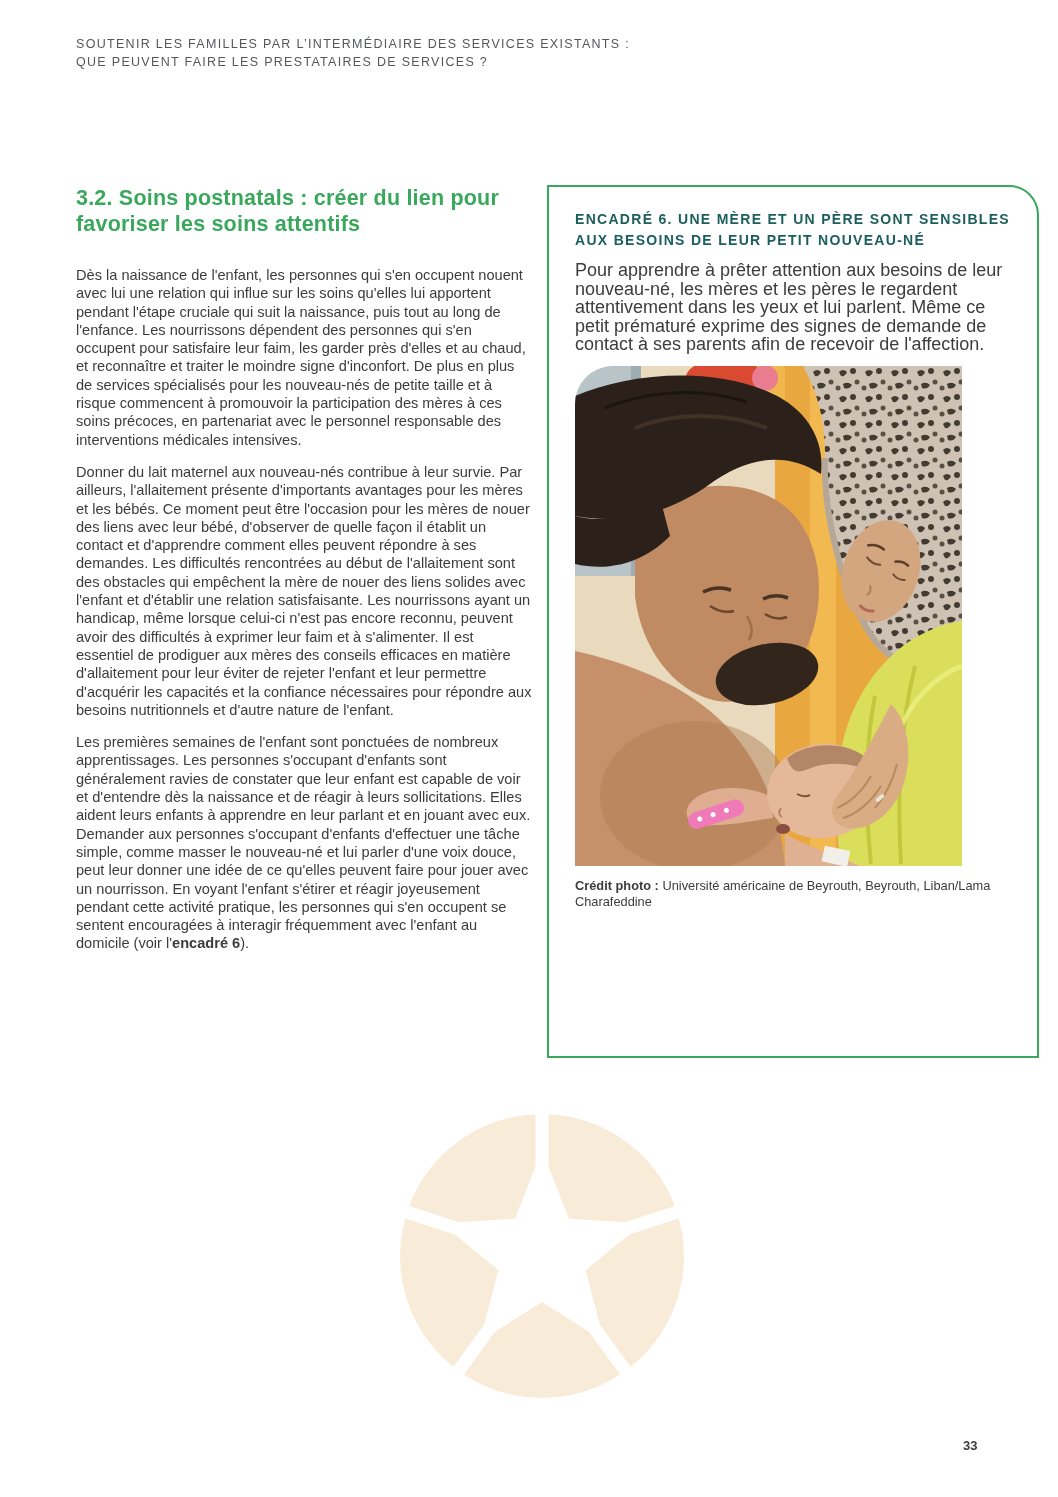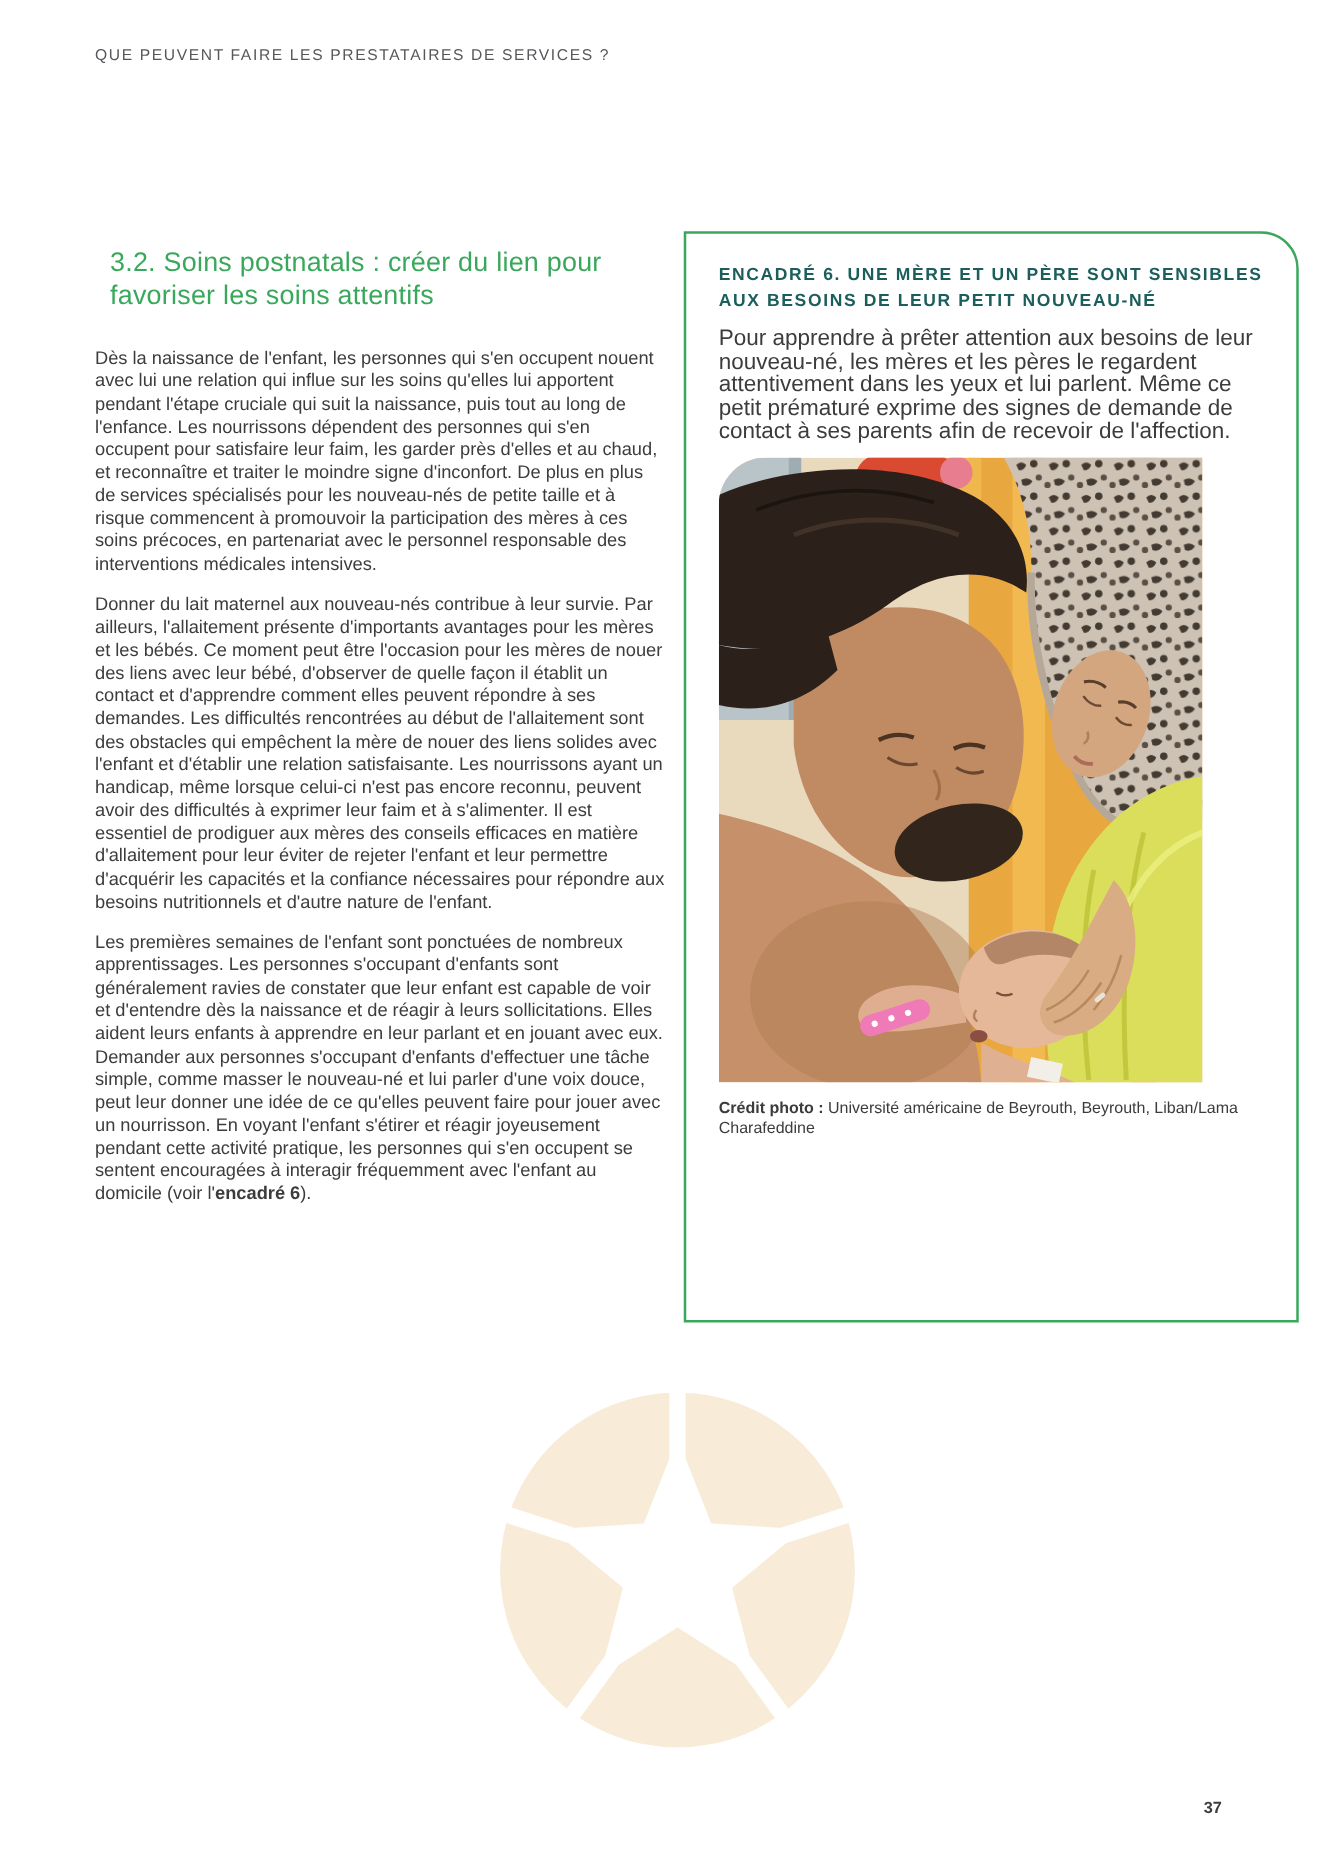--- a/index.html
+++ b/index.html
@@ -7,21 +7,21 @@
     position:relative; width:1058px; height:1497px; background:#fff;
     font-family:"Liberation Sans", sans-serif; overflow:hidden;
   }
   .running-header {
     position:absolute; left:76px; top:36px; width:640px;
     font-size:12.5px; line-height:17.5px; letter-spacing:1.3px;
     color:var(--header-gray,#55575a); font-weight:500;
   }
   .left-col { position:absolute; left:76px; top:186px; width:458px; }
   .section-heading {
-    margin:12px; font-size:21.5px; line-height:25.5px; font-weight:400;
+    margin:0; font-size:21.5px; line-height:25.5px; font-weight:700;
     color:var(--heading-green,#3aa85c); letter-spacing:0.2px;
   }
   .left-col p {
     margin:14px 0 0; font-size:14.6px; line-height:18.3px;
     color:var(--body-text,#3c3c3c);
   }
   .left-col p.first { margin-top:29px; }
   .encadre-box {
     position:absolute; left:547px; top:185px; width:492px; height:873px;
     box-sizing:border-box; background:#fff;
@@ -49,20 +49,21 @@
     position:absolute; left:963px; top:1438px; font-size:13px; font-weight:700;
     color:var(--body-text,#3c3c3c);
   }
 </style>
 </head>
 <body>
 
 <div class="page">
 
   <header class="running-header">
+    <div>SOUTENIR LES FAMILLES PAR L’INTERMÉDIAIRE DES SERVICES EXISTANTS :</div>
     <div>QUE PEUVENT FAIRE LES PRESTATAIRES DE SERVICES ?</div>
   </header>
 
   <section class="left-col">
     <h2 class="section-heading">3.2. Soins postnatals : créer du lien pour favoriser les soins attentifs</h2>
     <p class="first">Dès la naissance de l'enfant, les personnes qui s'en occupent nouent avec lui une relation qui influe sur les soins qu'elles lui apportent pendant l'étape cruciale qui suit la naissance, puis tout au long de l'enfance. Les nourrissons dépendent des personnes qui s'en occupent pour satisfaire leur faim, les garder près d'elles et au chaud, et reconnaître et traiter le moindre signe d'inconfort. De plus en plus de services spécialisés pour les nouveau-nés de petite taille et à risque commencent à promouvoir la participation des mères à ces soins précoces, en partenariat avec le personnel responsable des interventions médicales intensives.</p>
     <p>Donner du lait maternel aux nouveau-nés contribue à leur survie. Par ailleurs, l'allaitement présente d'importants avantages pour les mères et les bébés. Ce moment peut être l'occasion pour les mères de nouer des liens avec leur bébé, d'observer de quelle façon il établit un contact et d'apprendre comment elles peuvent répondre à ses demandes. Les difficultés rencontrées au début de l'allaitement sont des obstacles qui empêchent la mère de nouer des liens solides avec l'enfant et d'établir une relation satisfaisante. Les nourrissons ayant un handicap, même lorsque celui-ci n'est pas encore reconnu, peuvent avoir des difficultés à exprimer leur faim et à s'alimenter. Il est essentiel de prodiguer aux mères des conseils efficaces en matière d'allaitement pour leur éviter de rejeter l'enfant et leur permettre d'acquérir les capacités et la confiance nécessaires pour répondre aux besoins nutritionnels et d'autre nature de l'enfant.</p>
     <p><span>Les premières semaines de l'enfant sont ponctuées de nombreux apprentissages. Les personnes s'occupant d'enfants sont généralement ravies de constater que leur enfant est capable de voir et d'entendre dès la naissance et de réagir à leurs sollicitations. Elles aident leurs enfants à apprendre en leur parlant et en jouant avec eux. Demander aux personnes s'occupant d'enfants d'effectuer une tâche simple, comme masser le nouveau-né et lui parler d'une voix douce, peut leur donner une idée de ce qu'elles peuvent faire pour jouer avec un nourrisson. En voyant l'enfant s'étirer et réagir joyeusement pendant cette activité pratique, les personnes qui s'en occupent se sentent encouragées à interagir fréquemment avec l'enfant au domicile (voir l'</span><strong>encadré 6</strong><span>).</span></p>
   </section>
 
@@ -167,15 +168,15 @@
         <line x1="0" y1="-55" x2="0" y2="-150"></line>
         <line x1="52.3" y1="-17" x2="142.7" y2="-46.4"></line>
         <line x1="32.3" y1="44.5" x2="88.2" y2="121.4"></line>
         <line x1="-32.3" y1="44.5" x2="-88.2" y2="121.4"></line>
         <line x1="-52.3" y1="-17" x2="-142.7" y2="-46.4"></line>
       </g>
       <path d="M 0,-92 L 23.5,-32.4 L 87.5,-28.4 L 38,12.4 L 54.1,74.4 L 0,40 L -54.1,74.4 L -38,12.4 L -87.5,-28.4 L -23.5,-32.4 Z" fill="#ffffff" stroke="#ffffff" stroke-width="10" stroke-linejoin="round"></path>
     </svg>
   </div>
 
-  <div class="page-number">37</div>
+  <div class="page-number">33</div>
 
 </div>
 
 </body></html>

